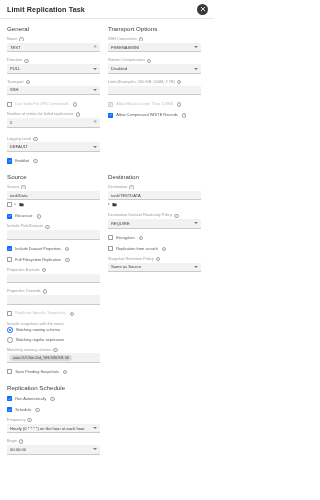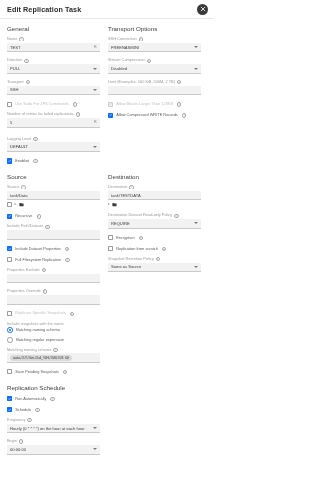--- a/index.html
+++ b/index.html
@@ -153,21 +153,21 @@
     flex: 0 0 auto;
   }
   .spacer { height: 3px; }
 </style>
 </head>
 <body>
 
 <div class="dialog">
 
   <div class="titlebar">
-    <div class="title">Edit Replication Task</div>
+    <div class="title">Limit Replication Task</div>
     <div class="close-btn">
       <svg width="6" height="6" viewBox="0 0 10 10">
           <path d="M2 2 L8 8 M8 2 L2 8" stroke="#fff" stroke-width="1.4" stroke-linecap="round"></path>
         </svg>
     </div>
   </div>
 
   <div class="body">
 
     <div class="cols">

